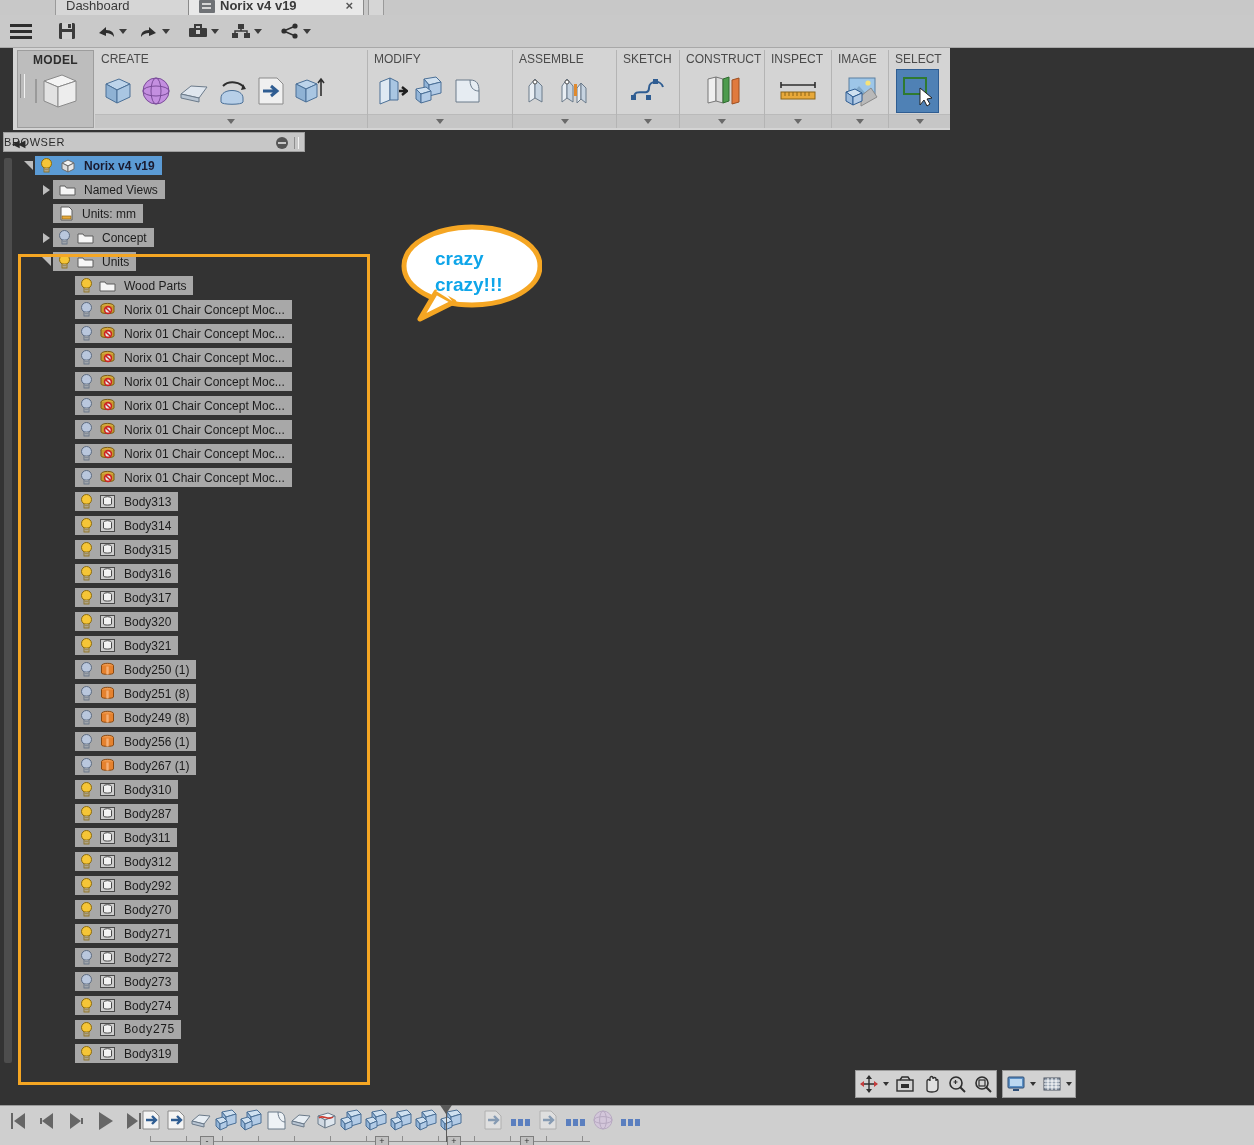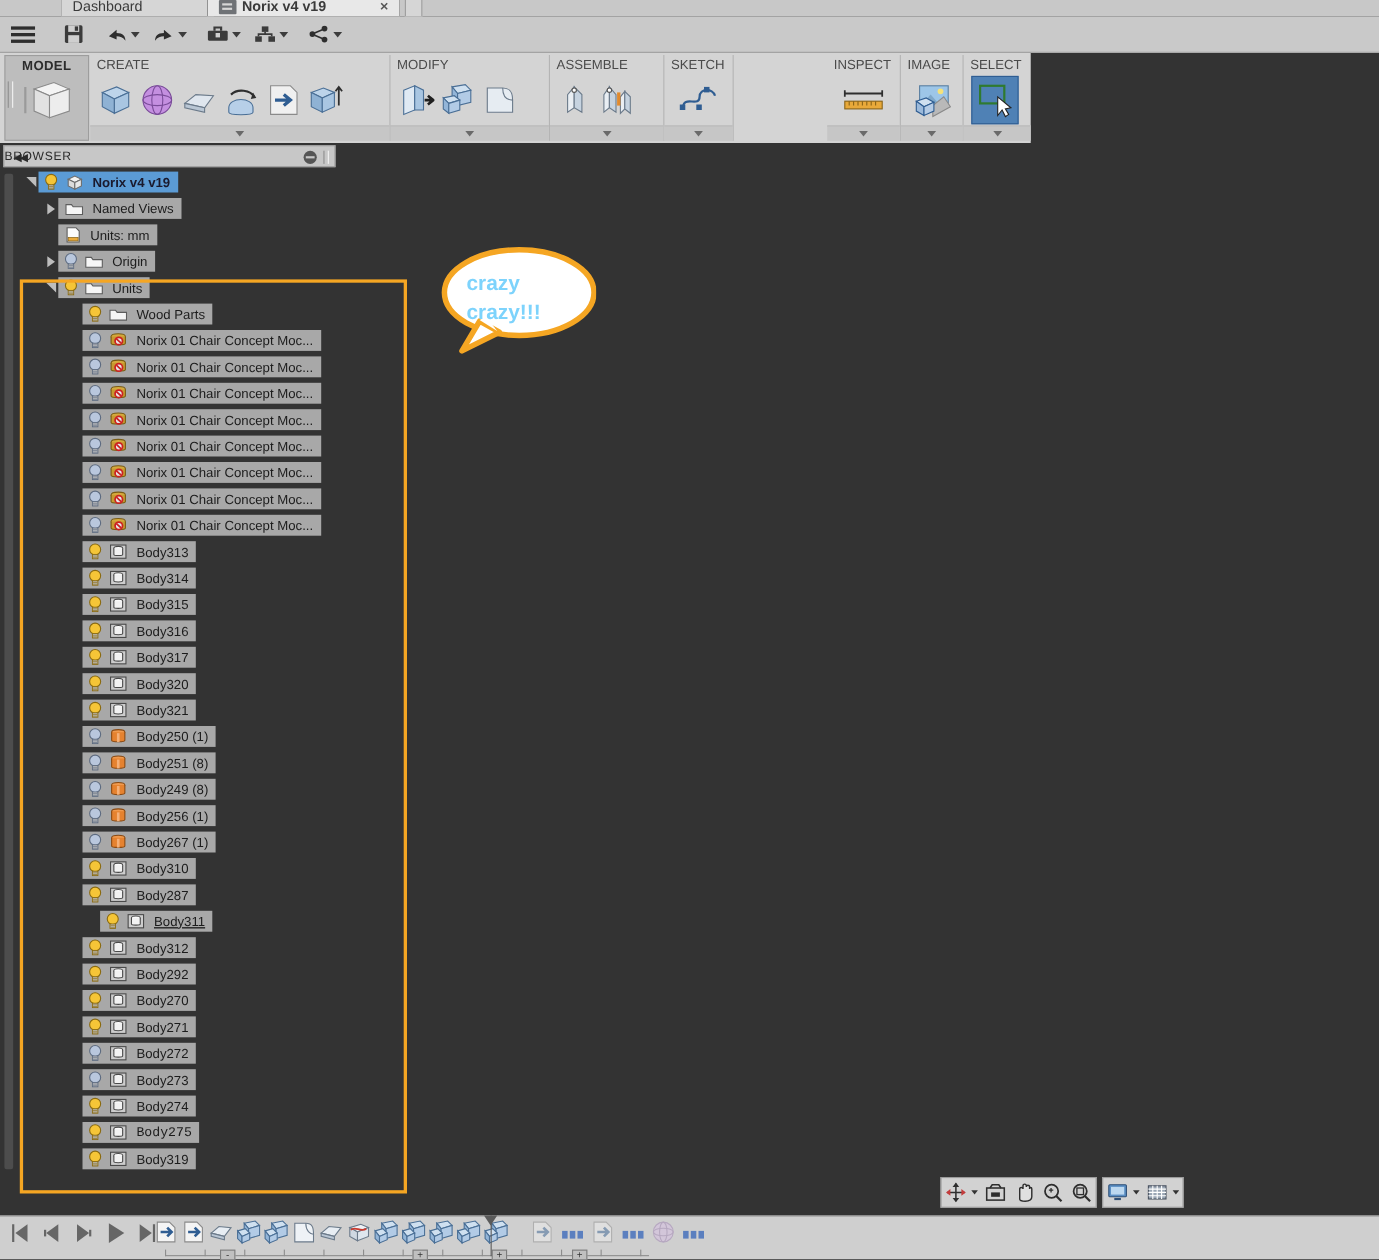--- a/index.html
+++ b/index.html
@@ -29,21 +29,21 @@
   #qabar{position:absolute;left:0;top:15px;width:1254px;height:33px;
          background:#c9c9c9;border-bottom:1px solid #a8a8a8;
          display:flex;align-items:center;box-sizing:border-box;}
   .qa{display:flex;align-items:center;height:33px;padding:0 6px;cursor:default;}
   .qa svg{display:block;}
   .qcaret{width:0;height:0;border-left:4px solid transparent;
           border-right:4px solid transparent;border-top:5px solid #3c3c3c;
           margin-left:3px;}
 
   
-  #ribbon{position:absolute;left:0;top:48px;width:937px;height:82px;
+  #ribbon{position:absolute;left:13px;top:48px;width:937px;height:82px;
           background:#4a4a4a;box-sizing:border-box;}
   #ribbonbg{position:absolute;left:0;top:0;width:937px;height:82px;background:#d4d4d4;}
   .modelbtn{position:absolute;left:4px;top:2px;width:77px;height:78px;
             background:#bdbdbd;border:1px solid #9d9d9d;box-sizing:border-box;
             display:flex;flex-direction:column;align-items:center;}
   .modelbtn .ml{font-size:12px;font-weight:bold;color:#2d2d2d;margin-top:2px;
             letter-spacing:.3px;}
   .grip{position:absolute;left:7px;top:26px;width:3px;height:24px;
         border-left:1px solid #8e8e8e;border-right:1px solid #f2f2f2;}
   .panel{position:absolute;top:2px;height:78px;border-right:1px solid #b4b4b4;
@@ -94,22 +94,22 @@
   #hlframe{position:absolute;left:18px;top:254px;width:352px;height:831px;
            border:3px solid #f5a623;box-sizing:border-box;pointer-events:none;}
 
   
   #viewport{position:absolute;left:0;top:130px;width:1254px;height:975px;
             background:#373737;z-index:-1;}
   #vpsvg{position:absolute;left:0;top:0;}
 
   
   #callout{position:absolute;left:396px;top:218px;width:146px;height:112px;}
-  #callout .txt{position:absolute;left:28px;top:28px;width:104px;
-      font-size:19px;font-weight:bold;color:#7dd3fc;line-height:1.35;}
+  #callout .txt{position:absolute;left:39px;top:28px;width:104px;
+      font-size:19px;font-weight:bold;color:#0ea5e9;line-height:1.35;}
 
   
   #navbar{position:absolute;left:855px;top:1070px;height:28px;display:flex;
           align-items:center;gap:0;}
   .navgrp{display:flex;align-items:center;height:28px;background:#d2d2d2;
           border:1px solid #9b9b9b;box-sizing:border-box;}
   .navbtn{width:26px;height:26px;display:flex;align-items:center;justify-content:center;}
   .ncaret{width:0;height:0;border-left:3px solid transparent;
           border-right:3px solid transparent;border-top:4px solid #333;margin-left:1px;
           margin-right:3px;}
@@ -437,20 +437,36 @@
             <rect x="17" y="19" width="5" height="5" fill="#2f5d92"></rect>
             <rect x="24" y="3" width="5" height="5" fill="#2f5d92"></rect>
           </svg>
         </div>
     </div>
     <div class="pfoot">
         <span class="pcaret"></span>
       </div>
   </div>
 
+  <div class="panel" style="left:667px;width:85px;">
+    <div class="plabel">CONSTRUCT</div>
+    <div class="prow">
+      <div class="ibtn" style="width:77px;">
+          <svg width="46" height="34">
+            <polygon points="8,5 16,3 16,27 8,29" fill="#efefef" stroke="#777"></polygon>
+            <polygon points="16,3 23,5 23,29 16,27" fill="#dcdcdc" stroke="#777"></polygon>
+            <polygon points="23,5 29,3 29,27 23,29" fill="#4d9b4d" stroke="#2f6b2f"></polygon>
+            <polygon points="32,6 39,4 39,28 32,30" fill="#e07a3e" stroke="#9e4f20"></polygon>
+          </svg>
+        </div>
+    </div>
+    <div class="pfoot">
+        <span class="pcaret"></span>
+      </div>
+  </div>
 
   <div class="panel" style="left:752px;width:67px;">
     <div class="plabel">INSPECT</div>
     <div class="prow">
       <div class="ibtn" style="width:59px;">
           <svg width="44" height="30">
             <path d="M4 9 L38 9 M4 6 L4 12 M38 6 L38 12" stroke="#2e2e2e" stroke-width="1.6"></path>
             <rect x="4" y="16" width="34" height="7" fill="#e8a93a" stroke="#8a6418"></rect>
             <g stroke="#8a6418">
               <path d="M8 16 L8 20"></path>
@@ -566,21 +582,21 @@
             <circle cx="7.5" cy="6.5" r="5" fill="#b9c7dd" stroke="#5d6b80" stroke-width="1"></circle>
             <rect x="5" y="11" width="5" height="4" fill="#bfbfbf" stroke="#5d6b80" stroke-width=".8"></rect>
             <path d="M5.5 12.5 L9.5 12.5 M5.5 14 L9.5 14" stroke="#5d6b80" stroke-width=".6"></path>
           </svg>
         </span>
         <span style="display:inline-flex;padding:0 2px;">
           <svg width="17" height="14">
             <path d="M1 3 L6 3 L7.5 5 L16 5 L16 12 L1 12 Z" fill="#f6f6f6" stroke="#5d5d5d"></path>
           </svg>
         </span>
-        <span class="tlabel">Origin</span>
+        <span class="tlabel">Concept</span>
       </span>
     </div>
     <div class="trow" style="top: 96px; left: 40px;">
       <span class="arrow open"></span>
       <span class="tpill">
         <span style="display:inline-flex;padding:0 3px;">
           <svg width="15" height="17">
             <circle cx="7.5" cy="6.5" r="5" fill="#f5c537" stroke="#8a6a10" stroke-width="1"></circle>
             <rect x="5" y="11" width="5" height="4" fill="#bfbfbf" stroke="#8a6a10" stroke-width=".8"></rect>
             <path d="M5.5 12.5 L9.5 12.5 M5.5 14 L9.5 14" stroke="#8a6a10" stroke-width=".6"></path>
@@ -1053,21 +1069,21 @@
         <span style="display:inline-flex;padding:0 2px;">
           <svg width="17" height="15">
             <rect x="1.5" y="1.5" width="14" height="12" fill="#cdcdcd" stroke="#4a4a4a"></rect>
             <ellipse cx="8.5" cy="4.5" rx="4" ry="1.8" fill="#fbfbfb" stroke="#4a4a4a"></ellipse>
             <path d="M4.5 4.5 L4.5 10 C4.5 11.4 12.5 11.4 12.5 10 L12.5 4.5" fill="#f2f2f2" stroke="#4a4a4a"></path>
           </svg>
         </span>
         <span class="tlabel">Body287</span>
       </span>
     </div>
-    <div class="trow" style="top: 672px; left: 78px; text-decoration: underline;">
+    <div class="trow" style="top: 672px; left: 62px;">
       <span class="arrow"></span>
       <span class="tpill">
         <span style="display:inline-flex;padding:0 3px;">
           <svg width="15" height="17">
             <circle cx="7.5" cy="6.5" r="5" fill="#f5c537" stroke="#8a6a10" stroke-width="1"></circle>
             <rect x="5" y="11" width="5" height="4" fill="#bfbfbf" stroke="#8a6a10" stroke-width=".8"></rect>
             <path d="M5.5 12.5 L9.5 12.5 M5.5 14 L9.5 14" stroke="#8a6a10" stroke-width=".6"></path>
           </svg>
         </span>
         <span style="display:inline-flex;padding:0 2px;">

